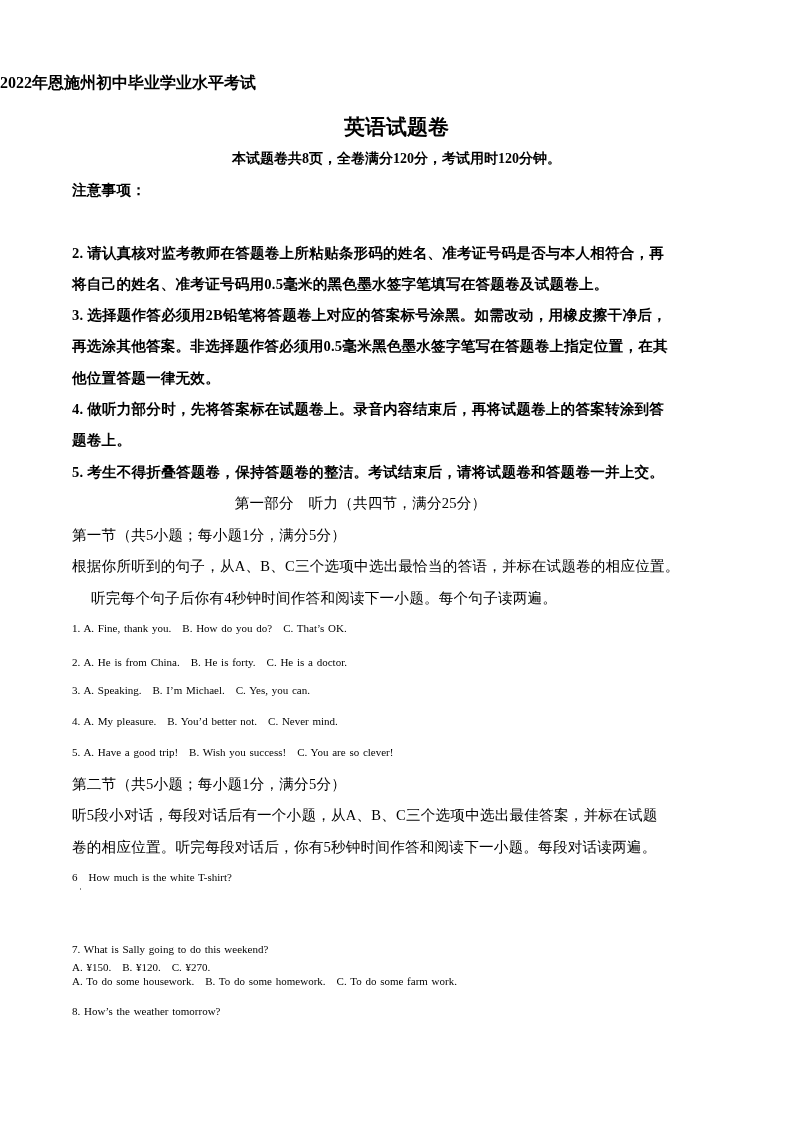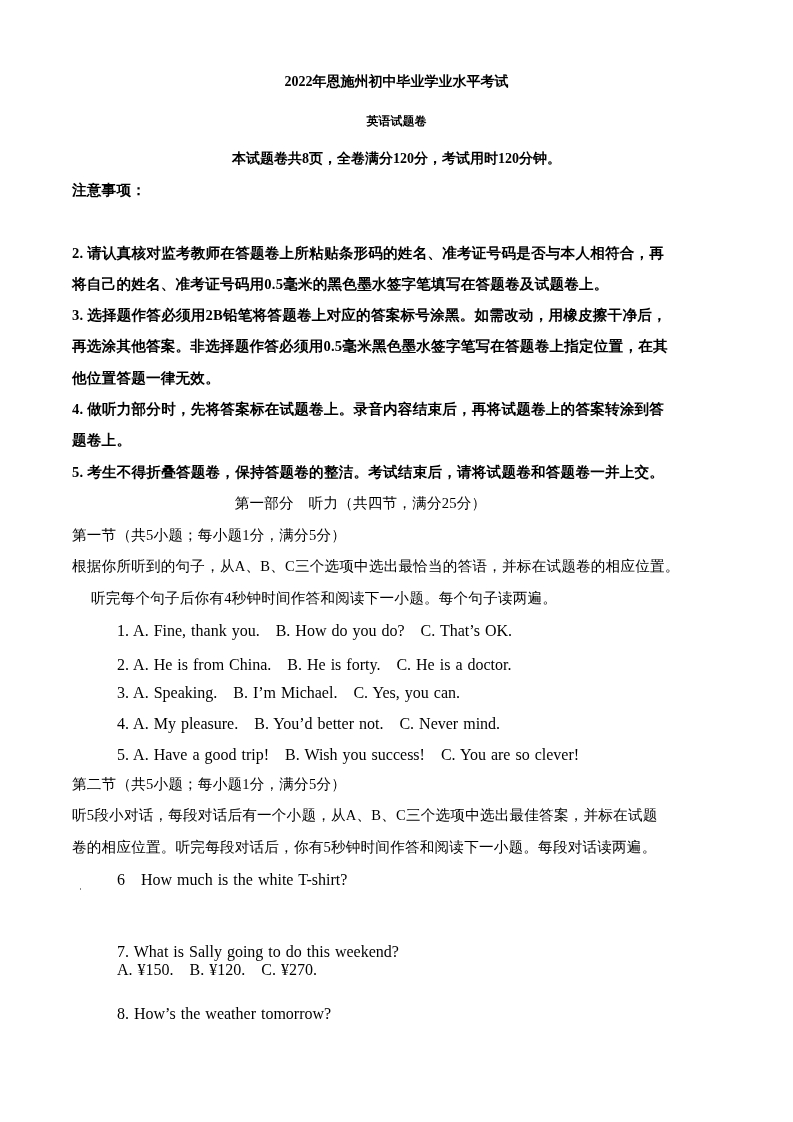--- a/index.html
+++ b/index.html
@@ -1,32 +1,32 @@
 <!DOCTYPE html>
 <html><head>
 <meta charset="utf-8">
 <style>
   html, body { margin: 0; padding: 0; background: #ffffff; }
   body { width: 793px; height: 1122px; position: relative; overflow: hidden; color: #000; }
   .page { position: absolute; left: 0; top: 0; width: 793px; height: 1122px; }
   .ln { position: absolute; white-space: nowrap; font-family: "Liberation Serif", "DejaVu Serif", serif; }
-  .title { left: 0; width: 793px; text-align: center; font-weight: bold; font-size: 14px; }
+  .title { left: 0; width: 793px; text-align: left; font-weight: bold; font-size: 16px; }
   .sub { left: 0; width: 793px; text-align: center; font-weight: bold; font-size: 14.5px; }
   .cn { left: 72px; font-weight: bold; font-size: 14.6px; letter-spacing: 0.2px; }
   .center { left: 0; width: 721px; text-align: center; }
-  .en { left: 72px; font-size: 16px; word-spacing: 1px; margin-left: 45px; }
+  .en { left: 72px; font-size: 11px; word-spacing: 1px; }
   .dot { position: absolute; left: 80px; top: 888px; width: 1px; height: 2px; background: #888; }
 </style>
 </head>
 <body>
 
 <div class="page">
 
   <div class="ln title" style="top:73px;">2022年恩施州初中毕业学业水平考试</div>
-  <div class="ln sub" style="top:113px; font-size:12px;">英语试题卷</div>
+  <div class="ln sub" style="top:113px; font-size:21px;">英语试题卷</div>
   <div class="ln sub" style="top:150px; font-size:14px;">本试题卷共8页，全卷满分120分，考试用时120分钟。</div>
 
   <div class="ln cn" style="top:181px;">注意事项：</div>
   <div class="ln cn" style="top:244px;">2. 请认真核对监考教师在答题卷上所粘贴条形码的姓名、准考证号码是否与本人相符合，再</div>
   <div class="ln cn" style="top:275px;">将自己的姓名、准考证号码用0.5毫米的黑色墨水签字笔填写在答题卷及试题卷上。</div>
   <div class="ln cn" style="top:306px;">3. 选择题作答必须用2B铅笔将答题卷上对应的答案标号涂黑。如需改动，用橡皮擦干净后，</div>
   <div class="ln cn" style="top:337px;">再选涂其他答案。非选择题作答必须用0.5毫米黑色墨水签字笔写在答题卷上指定位置，在其</div>
   <div class="ln cn" style="top:369px;">他位置答题一律无效。</div>
   <div class="ln cn" style="top:400px;">4. 做听力部分时，先将答案标在试题卷上。录音内容结束后，再将试题卷上的答案转涂到答</div>
   <div class="ln cn" style="top:431px;">题卷上。</div>
@@ -45,15 +45,16 @@
   <div class="ln en" style="top:745px;">5. A. Have a good trip!　B. Wish you success!　C. You are so clever!</div>
 
   <div class="ln cn" style="top:775px; font-weight:normal;">第二节（共5小题；每小题1分，满分5分）</div>
   <div class="ln cn" style="top:806px; font-weight:normal;">听5段小对话，每段对话后有一个小题，从A、B、C三个选项中选出最佳答案，并标在试题</div>
   <div class="ln cn" style="top:838px; font-weight:normal;">卷的相应位置。听完每段对话后，你有5秒钟时间作答和阅读下一小题。每段对话读两遍。</div>
 
   <div class="ln en" style="top:870px;">6　How much is the white T-shirt?</div>
   <div class="dot"></div>
   <div class="ln en" style="top:960px;">A. ¥150.　B. ¥120.　C. ¥270.</div>
   <div class="ln en" style="top:943px;">7. What is Sally going to do this weekend?</div>
+  <div class="ln en" style="top:974px;">A. To do some housework.　B. To do some homework.　C. To do some farm work.</div>
   <div class="ln en" style="top:1005px;">8. How’s the weather tomorrow?</div>
 
 </div>
 
 </body></html>

